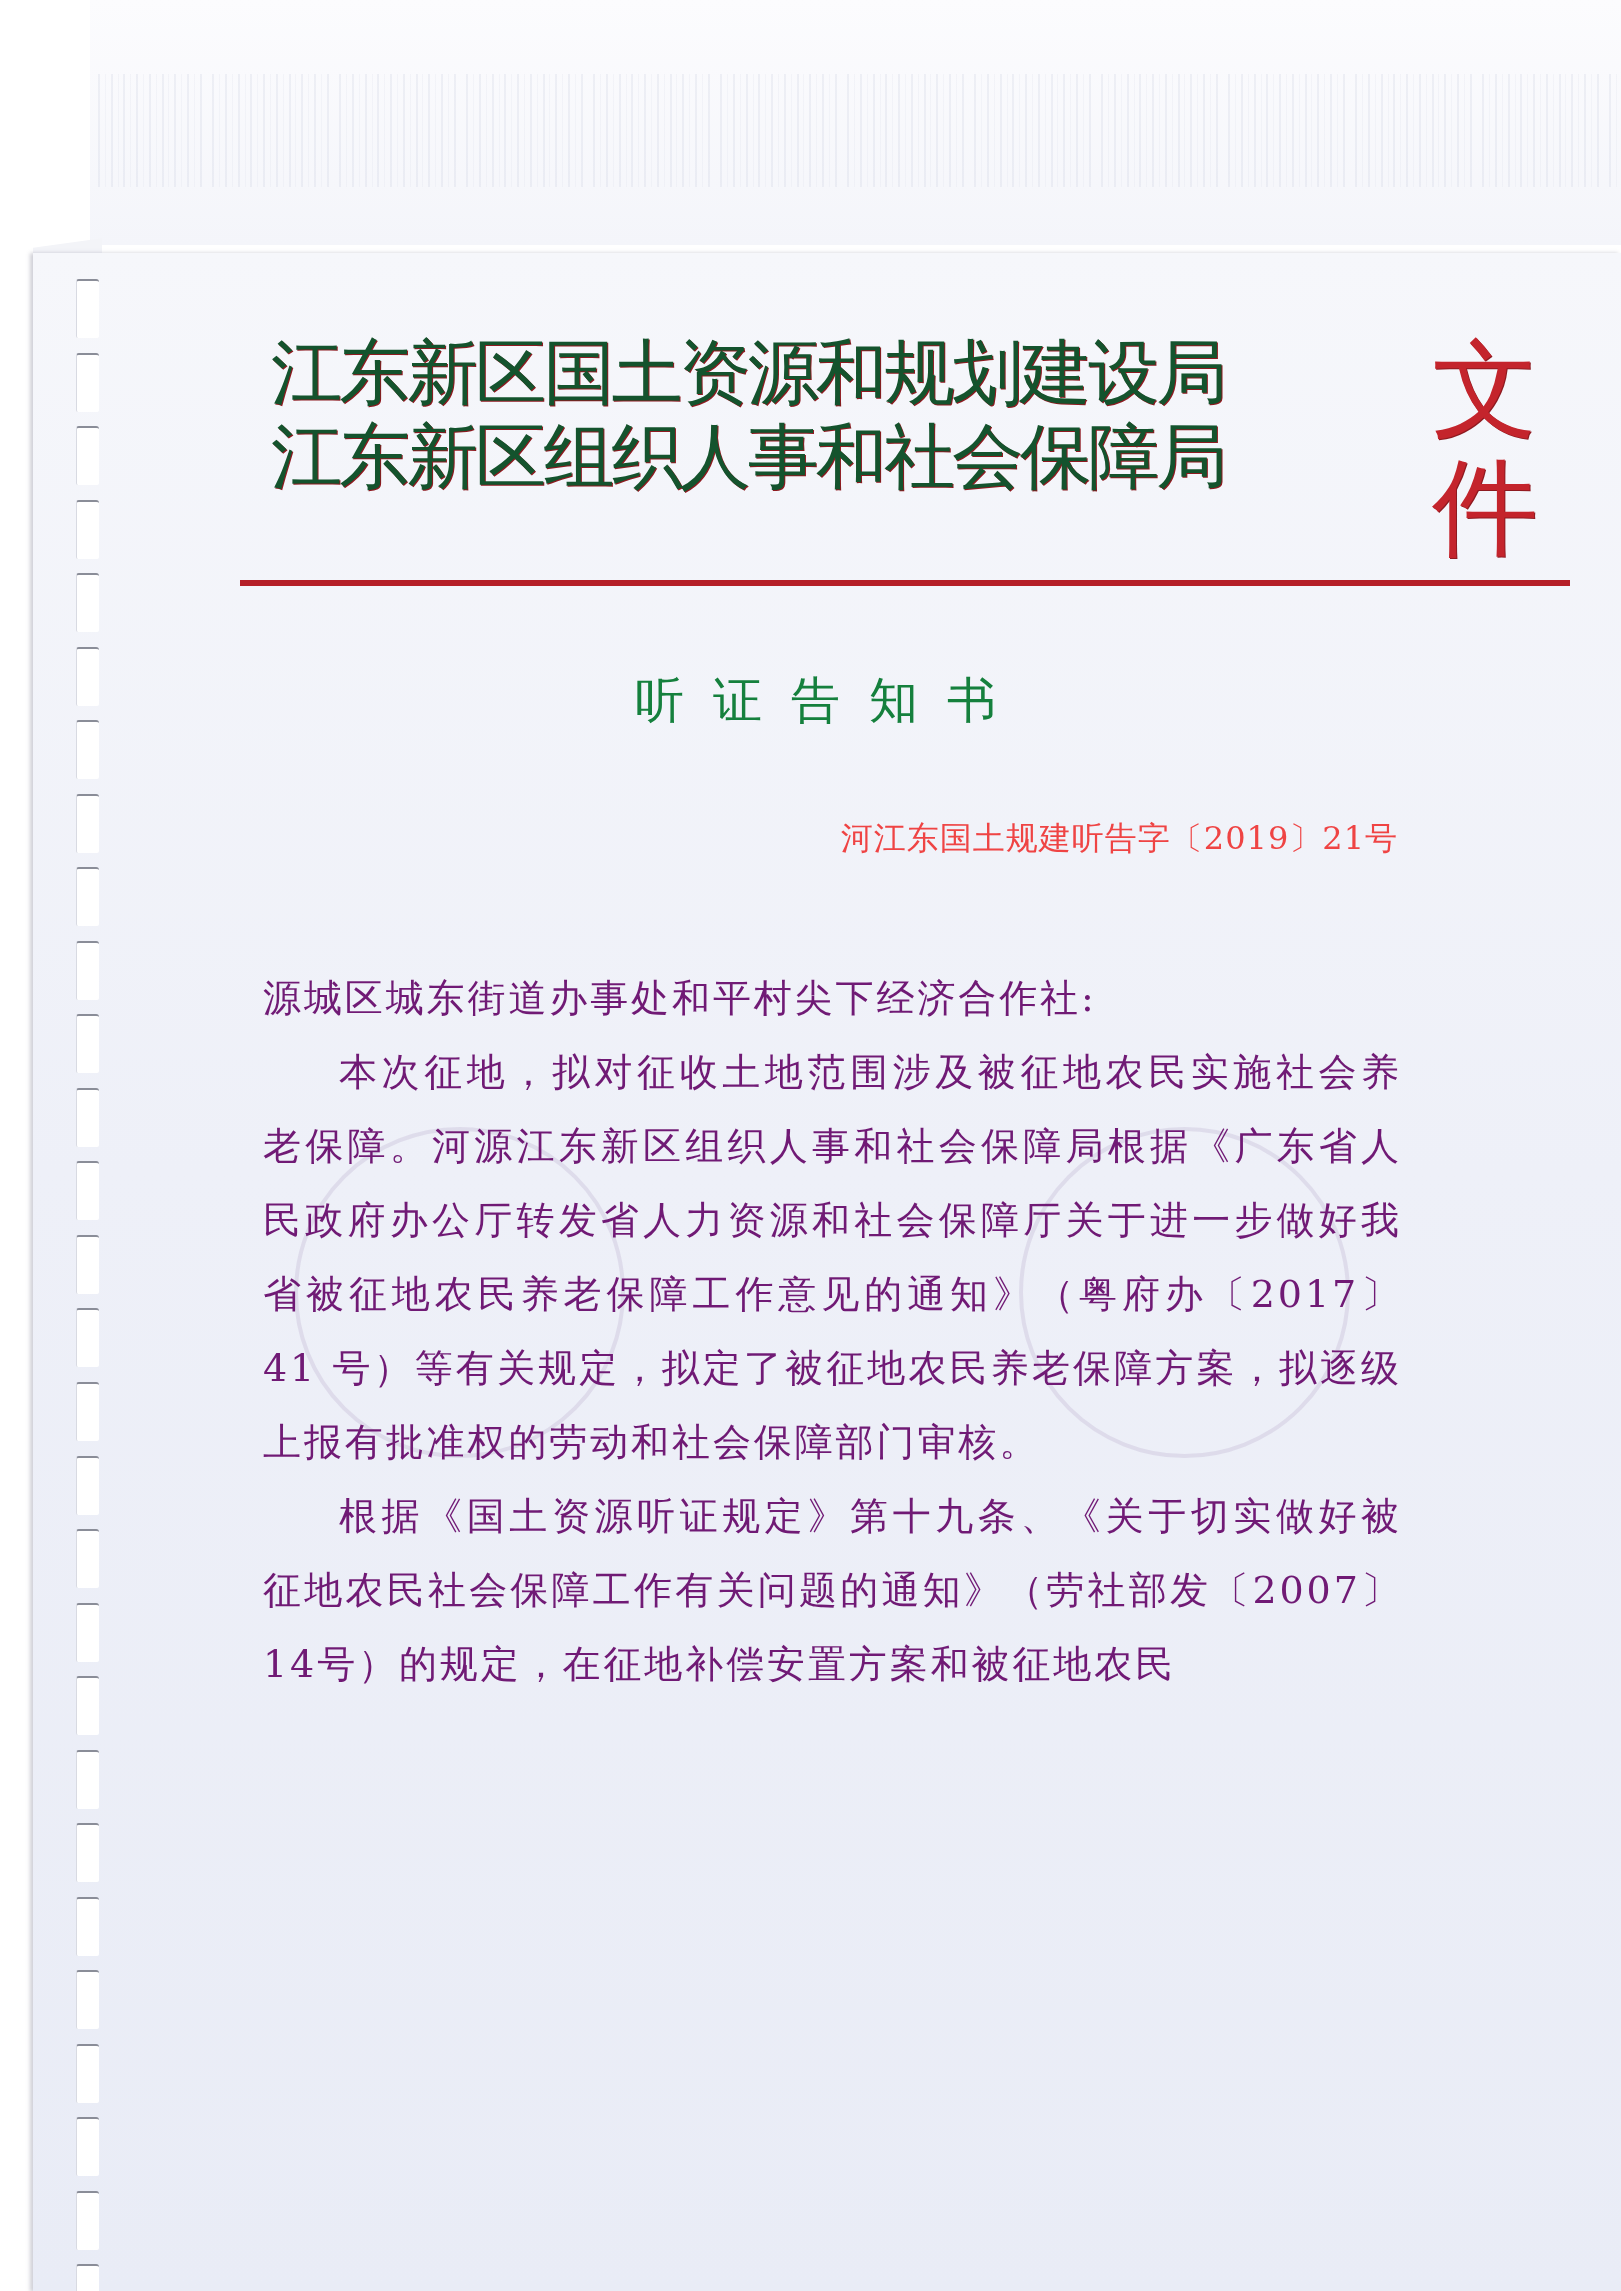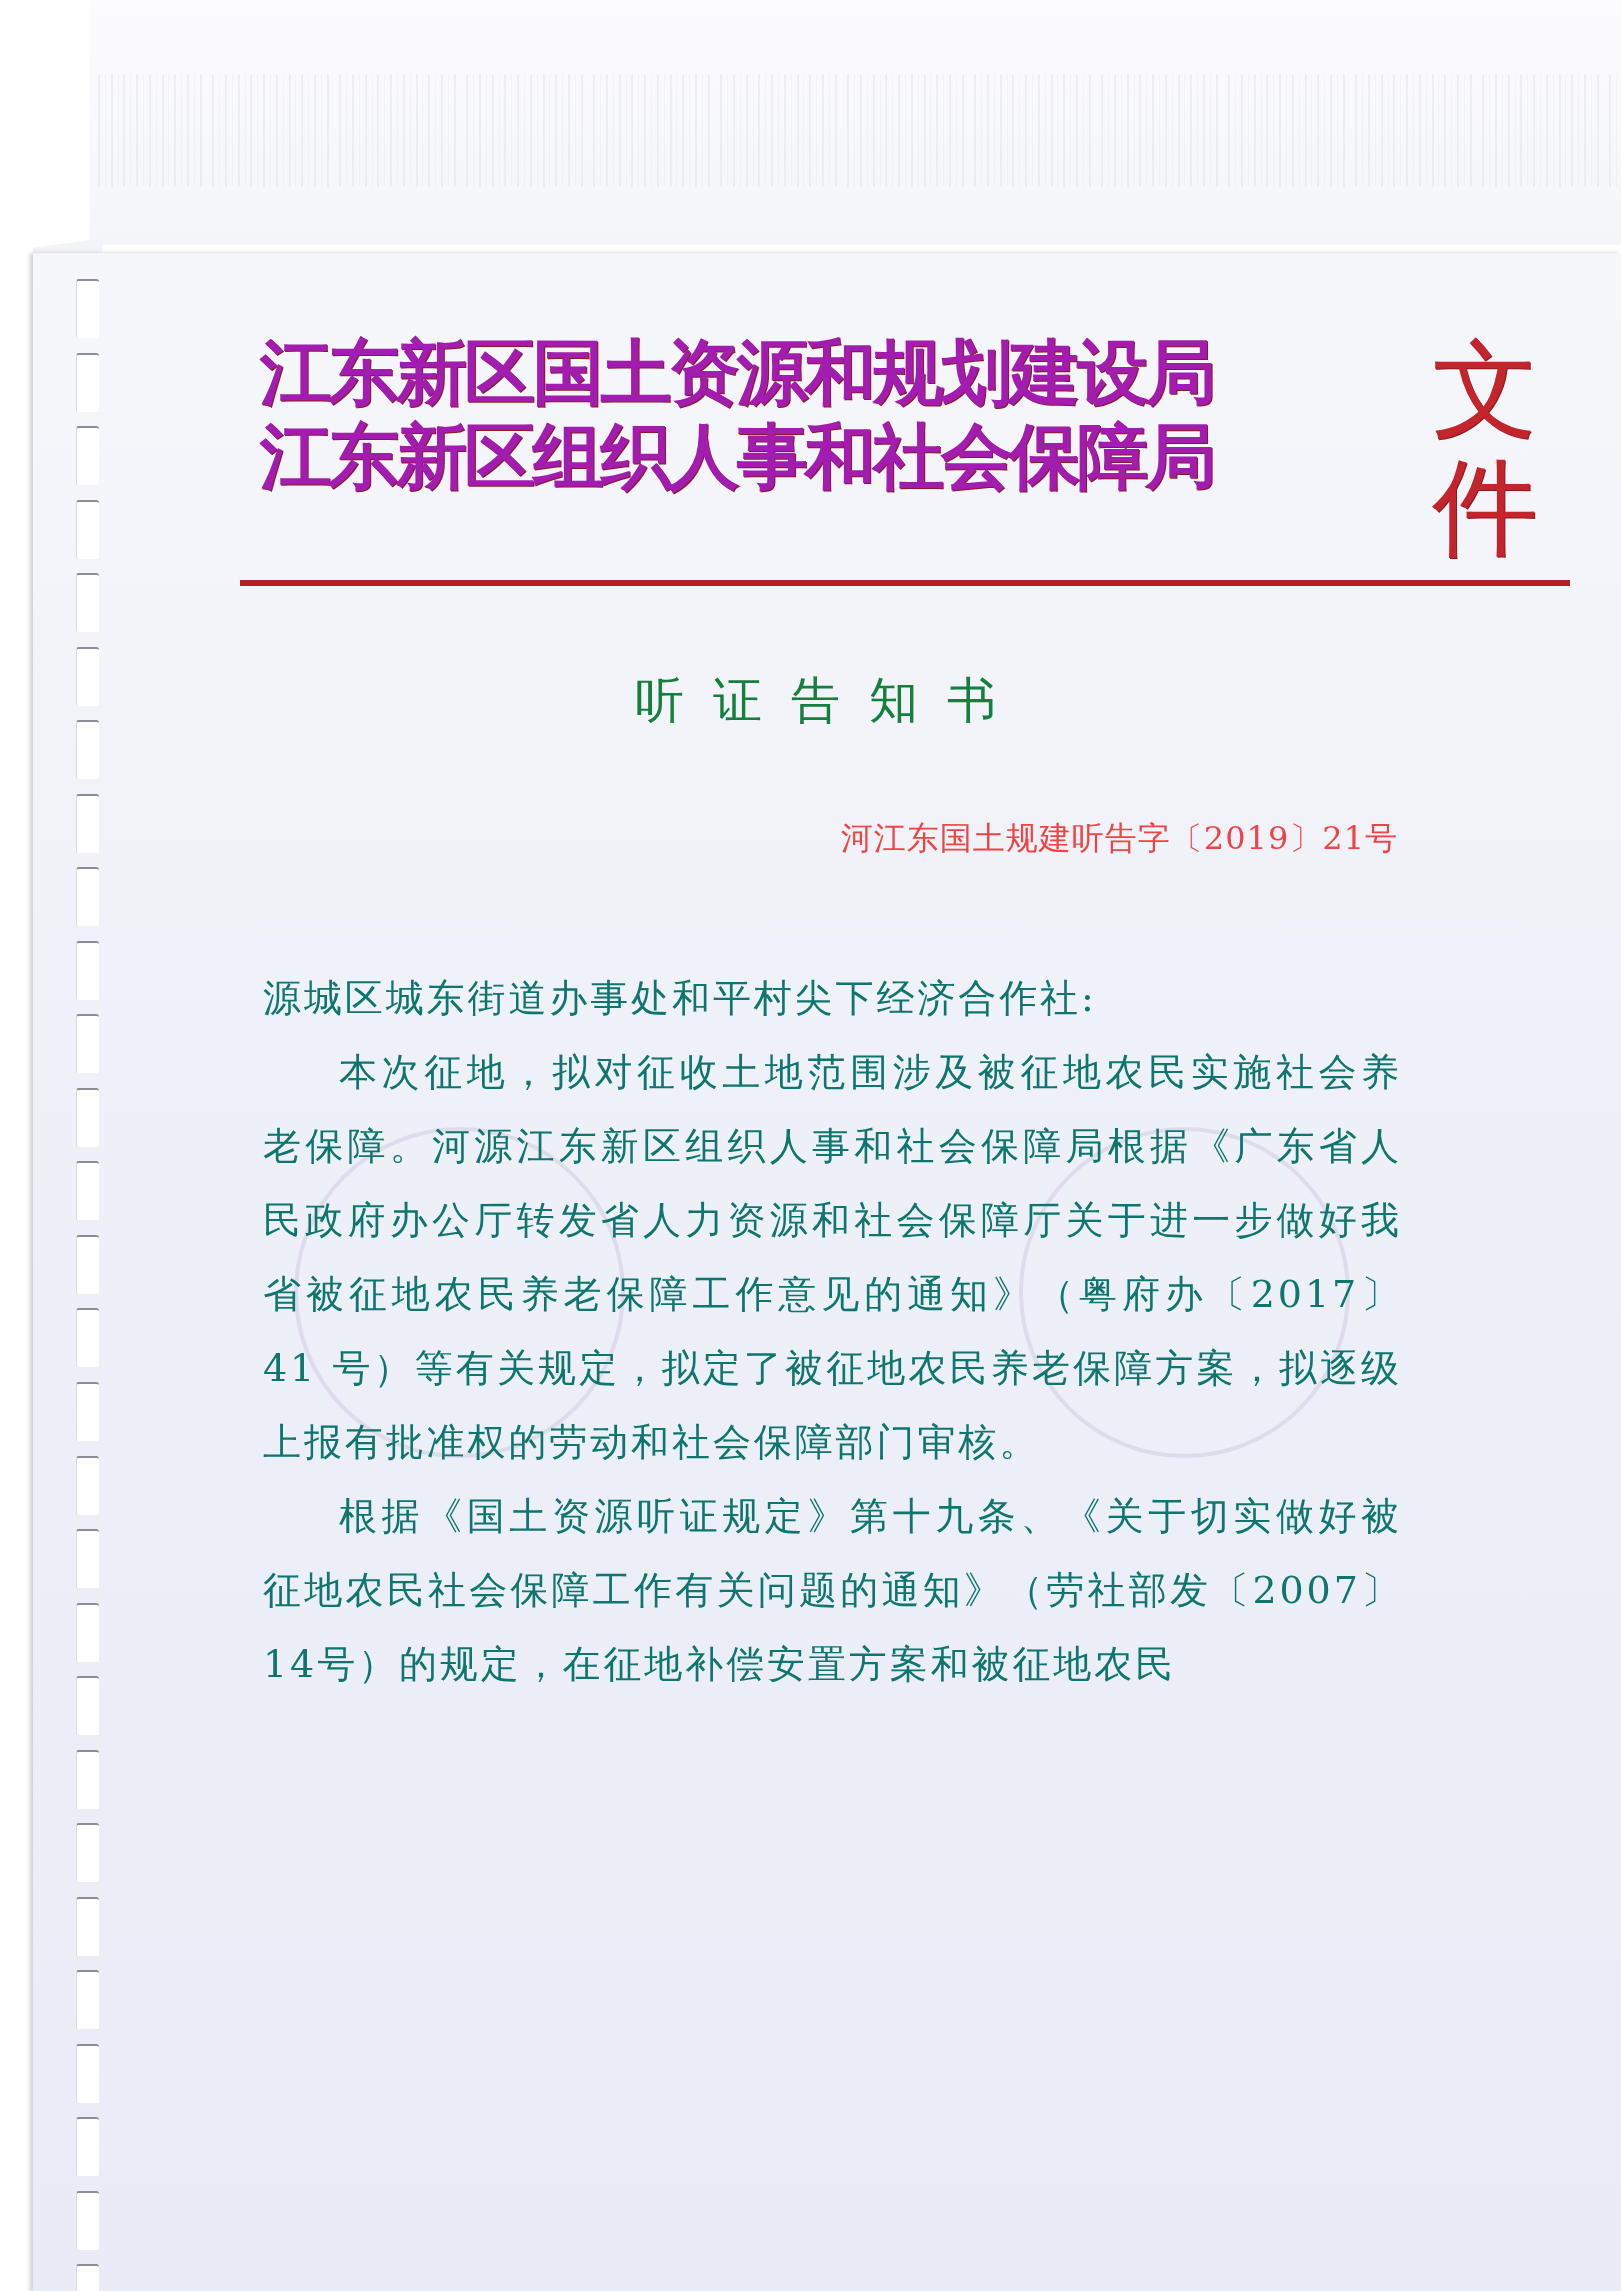--- a/index.html
+++ b/index.html
@@ -28,24 +28,24 @@
     border-bottom: 1px solid #b9bcc8;
   }
   .binding-slot {
     position: absolute; left: 76px; width: 21.6px; height: 57px;
     background: #ffffff;
     border-top: 2.9px solid #8a8d98;
     border-left: 1px solid #d8dae2;
     border-radius: 2.9px 2.9px 2px 2px;
   }
   .header {
-    position: absolute; left: 260px; top: 331px;
-    color: #a21caf;
+    position: absolute; left: 271px; top: 331px;
+    color: #14532d;
     font-family: "DejaVu Sans", "Liberation Sans", sans-serif;
-    font-weight: bold;
+    font-weight: normal;
   }
   .header-line {
     font-size: 71px; line-height: 84px; letter-spacing: -2.9px;
     white-space: nowrap;
     text-shadow: 1px 1px 0 #8e1a20;
   }
   .header-suffix {
     position: absolute; left: 1432px; top: 331px;
     color: #c4242c; font-size: 106px; line-height: 118px;
     font-family: "DejaVu Sans", "Liberation Sans", sans-serif;
@@ -63,21 +63,21 @@
     padding-left: 39px; box-sizing: border-box;
   }
   .doc-number {
     position: absolute; right: 223px; top: 815px;
     font-size: 32px; line-height: 47px; color: #ef4444;
     letter-spacing: 1px;
     margin-left: 12px;
   }
   .body-text {
     position: absolute; left: 263px; top: 961px; width: 1139px;
-    font-size: 38px; line-height: 74px; color: #0f766e;
+    font-size: 38px; line-height: 74px; color: #701a75;
     letter-spacing: 2.9px; text-align: justify;
   }
   .body-text p { margin: 0; }
   .indent { text-indent: 2em; }
   .stamp {
     position: absolute; border-radius: 50%;
     border: 4.9px solid rgba(170,150,190,0.22);
   }
 </style>
 </head>

